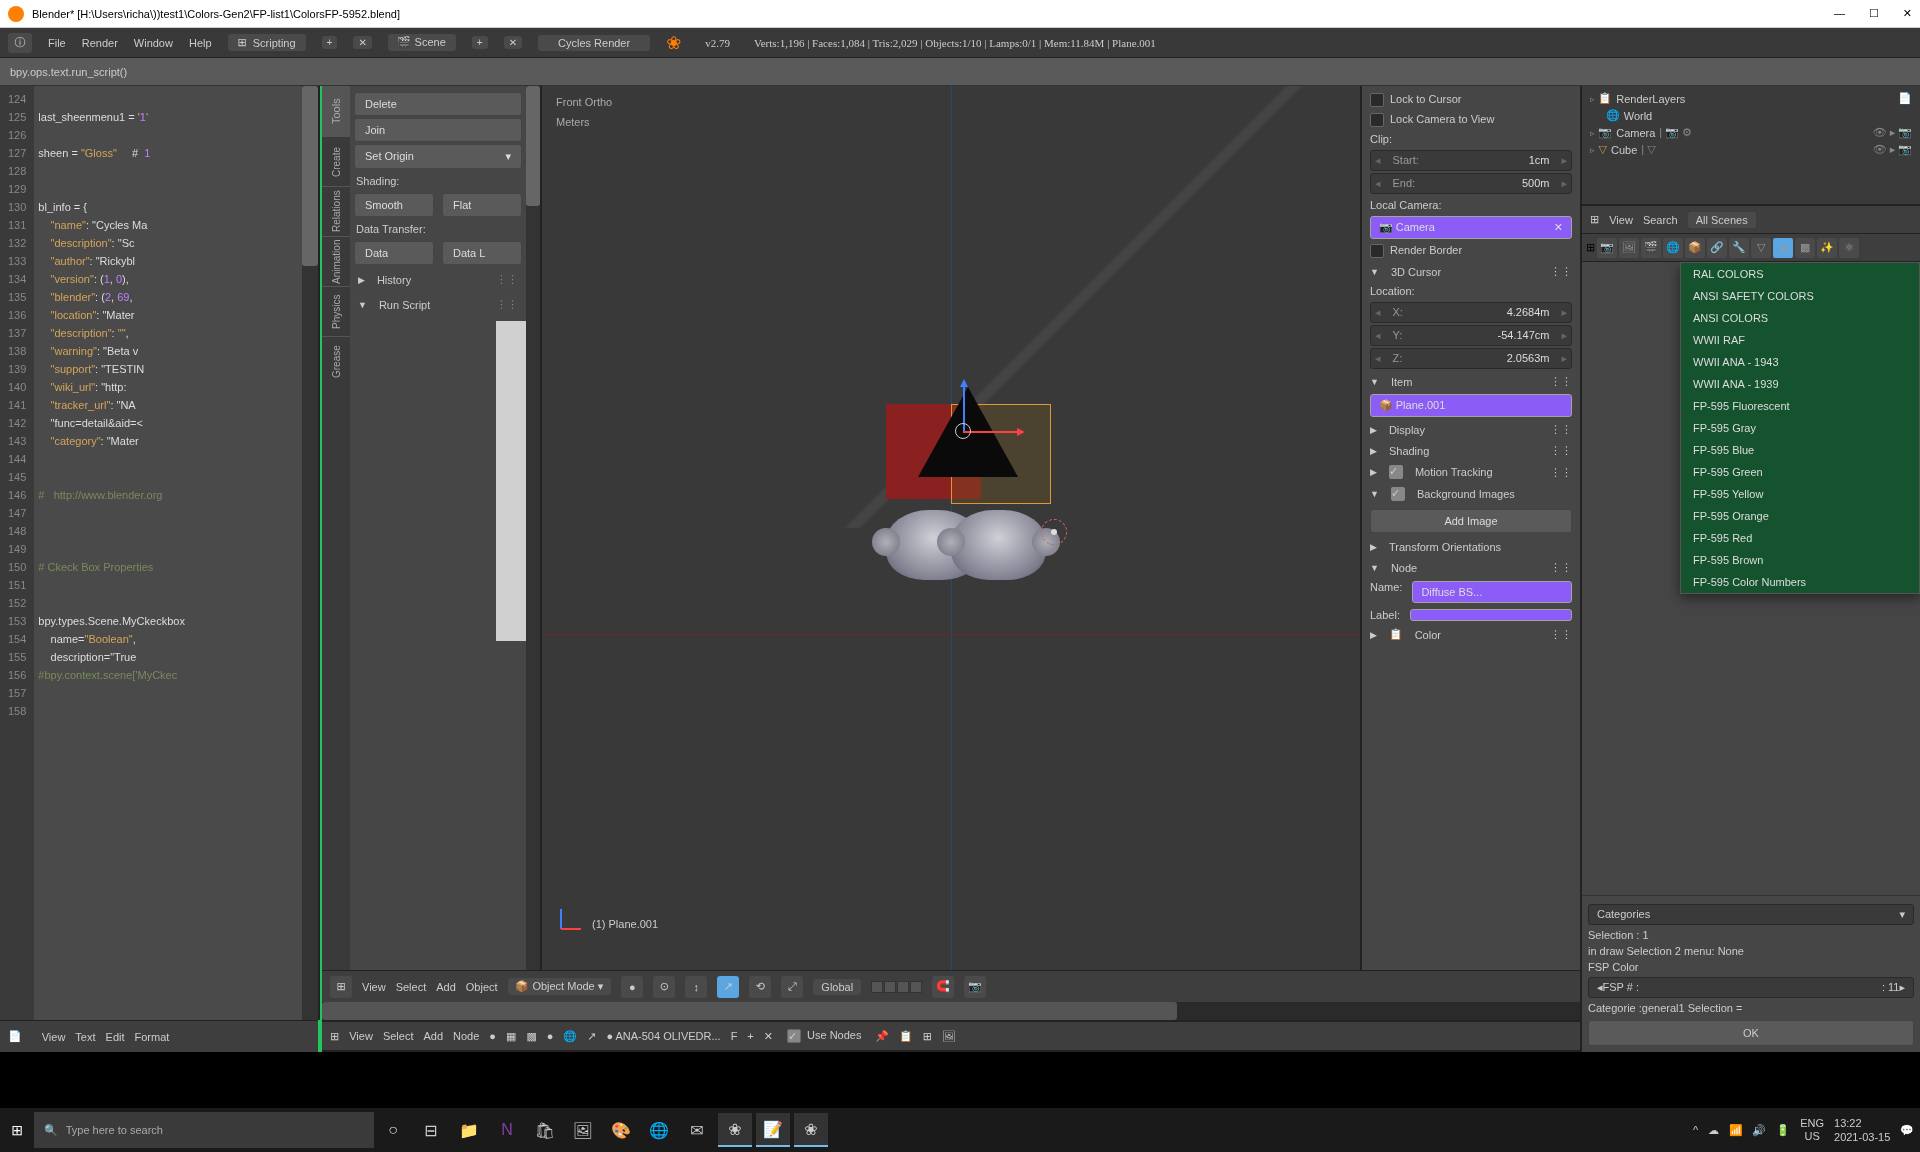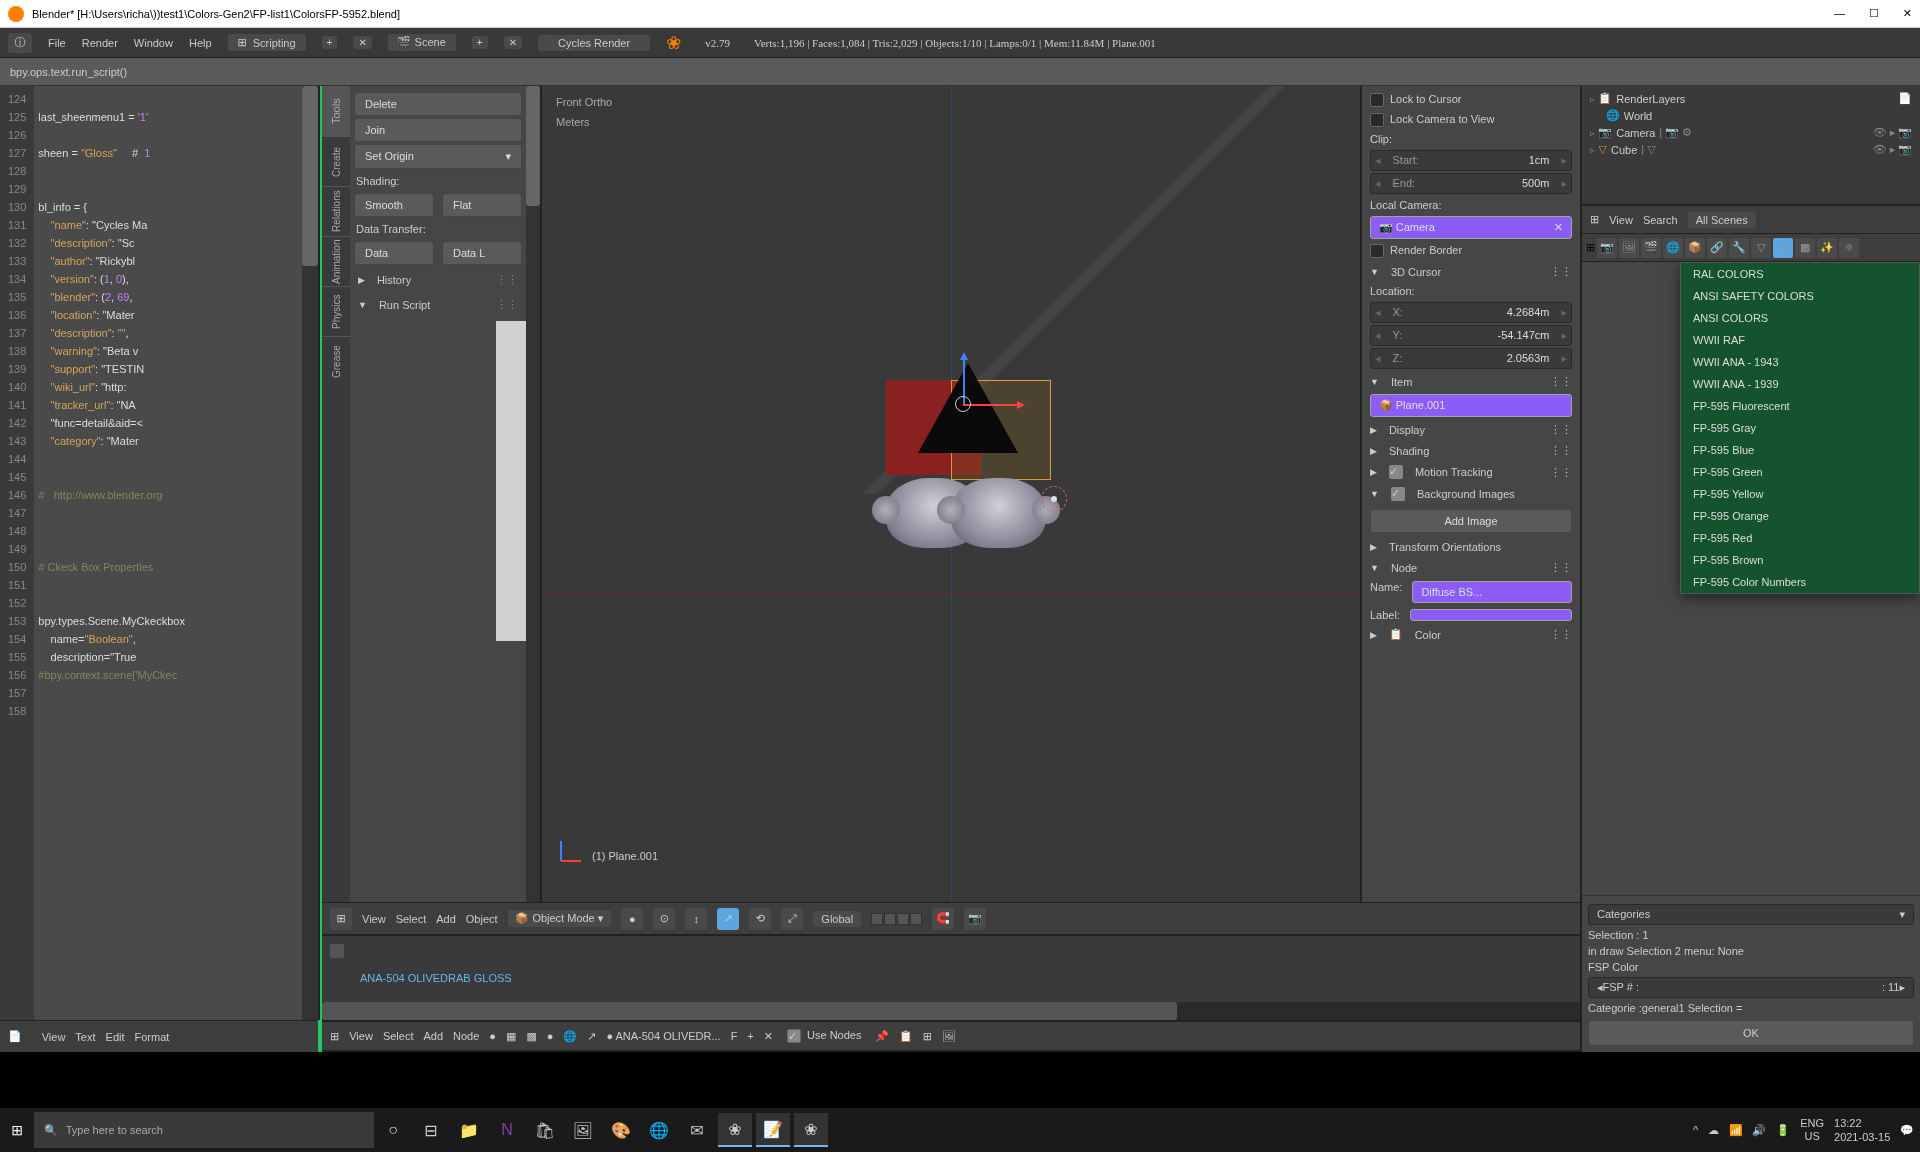--- a/index.html
+++ b/index.html
@@ -478,24 +478,20 @@
           <div style="display:flex;gap:1px;">
             <div style="width:12px;height:12px;background:#555;border:1px solid #333;"></div>
             <div style="width:12px;height:12px;background:#555;border:1px solid #333;"></div>
             <div style="width:12px;height:12px;background:#555;border:1px solid #333;"></div>
             <div style="width:12px;height:12px;background:#555;border:1px solid #333;"></div>
           </div>
           <div class="icon-btn">🧲</div>
           <div class="icon-btn">📷</div>
         </div>
 
-        <div style="height:68px; background:#3a3a3a; border-top:2px solid #222; position:relative;">
-          <div style="position:absolute; left:8px; top:8px; width:14px;height:14px;background:#555;border-radius:2px;"></div>
-          <div style="position:absolute; left:38px; top:36px; color:#6ab5e8;">ANA-504 OLIVEDRAB GLOSS</div>
-        </div>
         <div class="scroll-h">
             <div class="scroll-h-thumb"></div>
           </div>
 
         <div class="node-editor">
           <div class="icon-btn">⊞</div>
           <span>View</span>
           <span>Select</span>
           <span>Add</span>
           <span>Node</span>

